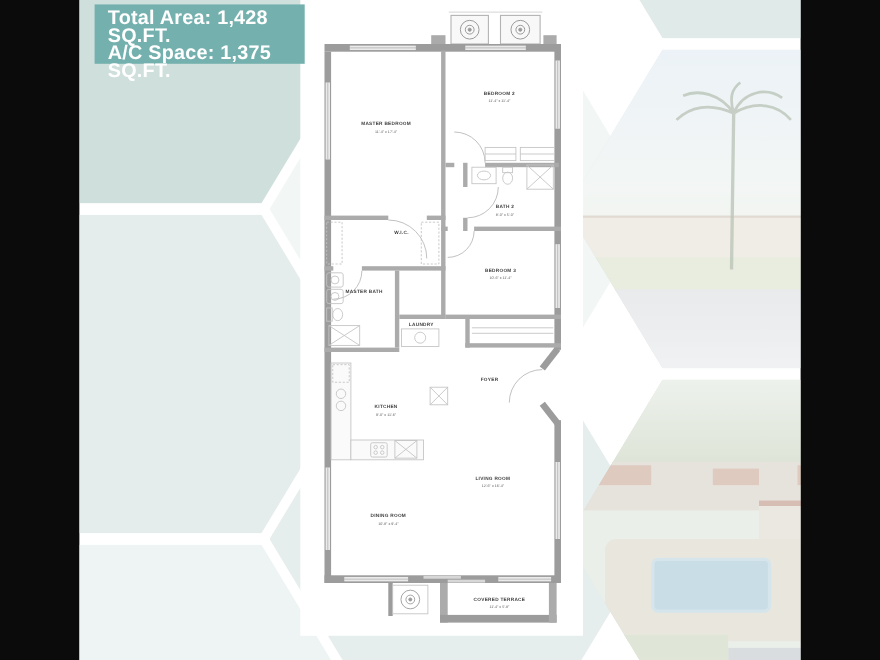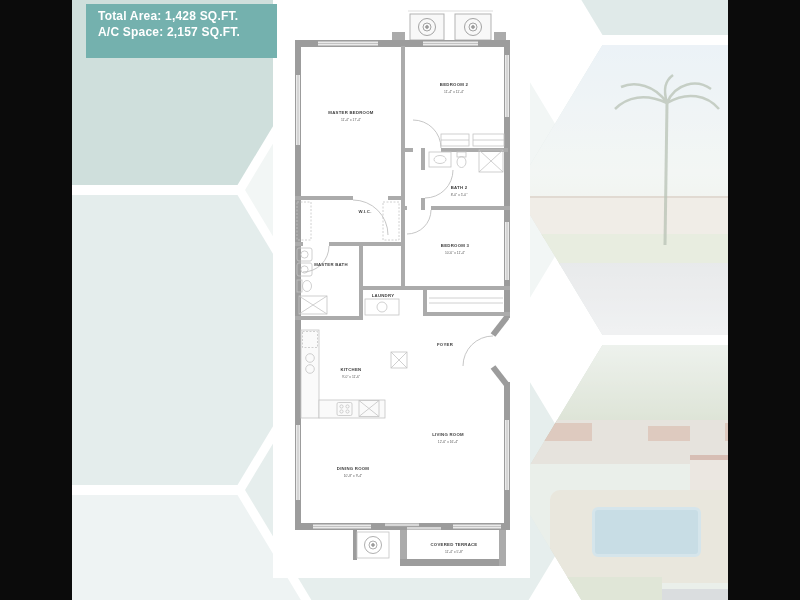--- a/index.html
+++ b/index.html
@@ -7,21 +7,21 @@
   .stage{position:relative;width:800px;height:600px;background:#0b0b0b;overflow:hidden;
          font-family:"Liberation Sans",sans-serif;}
   .bg-area{position:absolute;left:72px;top:0;width:656px;height:600px;background:#ffffff;overflow:hidden;}
   .hex{position:absolute;width:350px;height:290px;
        clip-path:polygon(25% 0,75% 0,100% 50%,75% 100%,25% 100%,0 50%);}
   .photo-hex{position:absolute;width:350px;height:290px;overflow:hidden;
        clip-path:polygon(25% 0,75% 0,100% 50%,75% 100%,25% 100%,0 50%);}
   .layer{position:absolute;}
   .wash{position:absolute;left:0;top:0;right:0;bottom:0;}
   .badge{position:absolute;left:86px;top:4px;width:191px;height:54px;background:#74b1ae;
-         color:#ffffff;font-weight:bold;font-size:12px;line-height:16px;padding:4px 0 0 12px;
+         color:#ffffff;font-weight:bold;font-size:18px;line-height:16px;padding:4px 0 0 12px;
          letter-spacing:.2px;z-index:5;}
   .plan-page{position:absolute;left:273px;top:0;width:257px;height:578px;background:#ffffff;z-index:4;}
   svg text{font-family:"Liberation Sans",sans-serif;fill:#3d3d3d;}
   .room-name{font-size:4.3px;font-weight:bold;letter-spacing:.25px;text-anchor:middle;}
   .room-dims{font-size:3.3px;fill:#5a5a5a;text-anchor:middle;}
 </style>
 </head>
 <body>
 
 <div class="stage">
@@ -63,21 +63,21 @@
       <div class="layer" style="left:22%;top:56%;width:31%;height:17%;background:#a4c6d4;border-radius:6px;border:3px solid #bad4de;"></div>
       <div class="layer" style="left:0;bottom:0;width:42%;height:20%;background:#ccd6bd;"></div>
       <div class="layer" style="right:0;bottom:0;width:58%;height:16%;background:#c2c7ca;"></div>
 
       <div class="wash" style="background:rgba(255,255,255,.4);"></div>
     </div>
   </div>
 
   <div class="badge">
     <div>Total Area: 1,428 SQ.FT.</div>
-    <div>A/C Space: 2,157 SQ.FT.</div>
+    <div>A/C Space: 1,375 SQ.FT.</div>
   </div>
 
   <div class="plan-page">
     <svg width="257" height="578" viewBox="0 0 257 578">
 
       <g stroke="#b3b3b3" fill="#f8f8f8" stroke-width="1">
         <line x1="135" y1="11" x2="220" y2="11" stroke="#dddddd"></line>
         <rect x="137" y="14" width="34" height="26"></rect>
         <rect x="182" y="14" width="36" height="26"></rect>
       </g>

